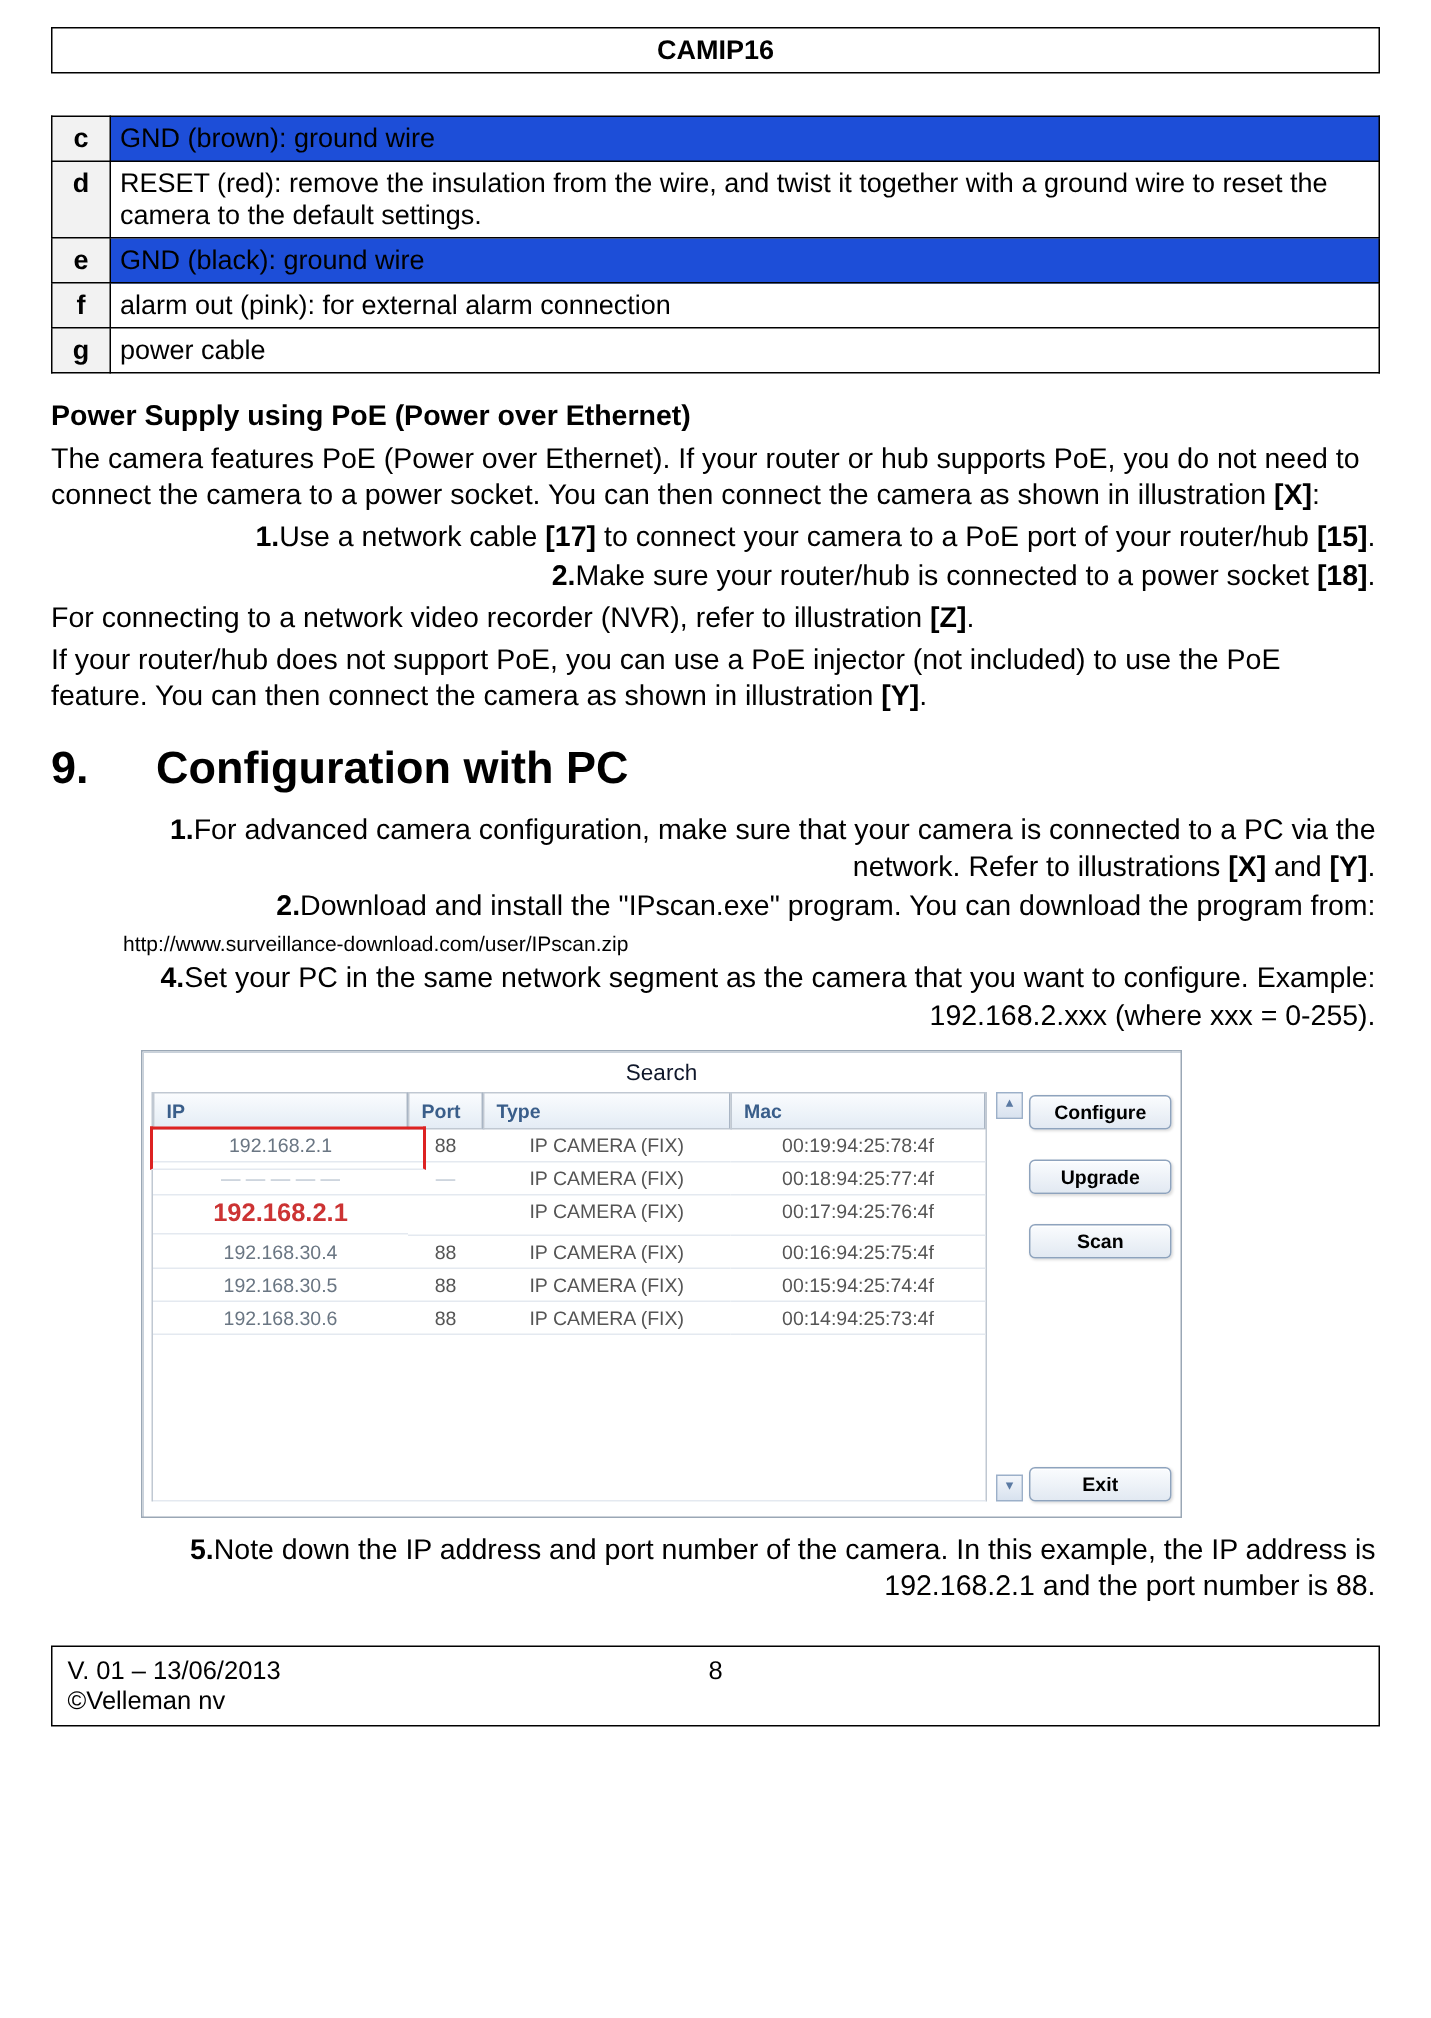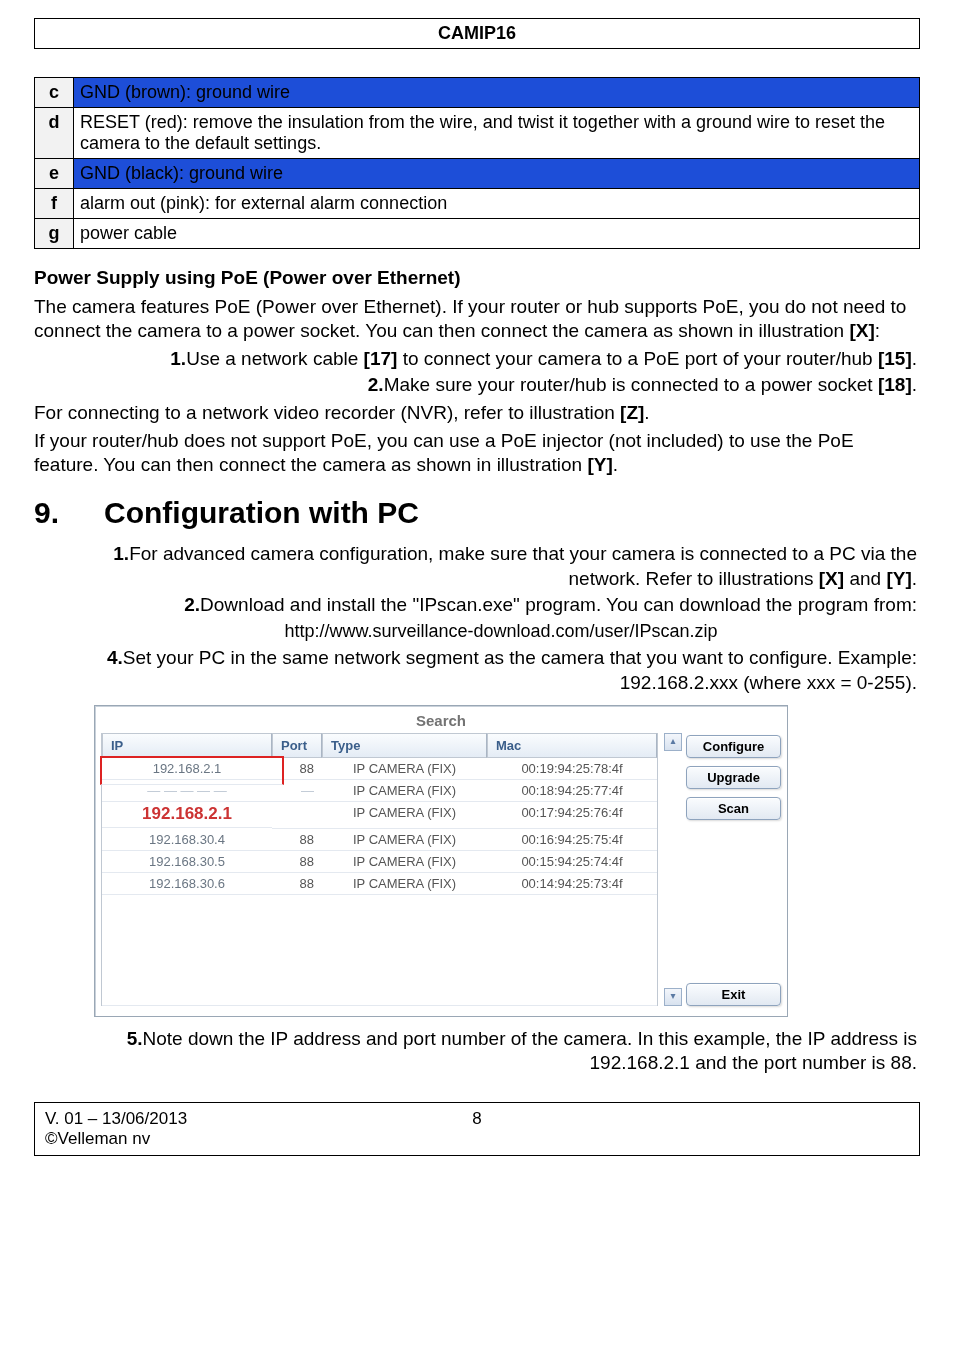--- a/index.html
+++ b/index.html
@@ -75,39 +75,38 @@
   h2.section {
     font-size: 30px;
     font-weight: bold;
     margin: 20px 0 12px 0;
   }
   h2.section .secnum {
     display: inline-block;
     width: 70px;
   }
   .indented-url {
-    font-size: 18px;
+    font-size: 14px;
     margin-left: 48px;
-    text-align: center;
   }
 
   
   .search-wrap {
     width: 680px;
     margin: 10px auto 10px 60px;
     border: 1px solid #9aa7b5;
     padding: 4px 6px 10px 6px;
     font-family: Tahoma, Geneva, sans-serif;
     background: #fff;
     box-shadow: 1px 1px 0 #c9d1da inset;
   }
   .search-title {
     text-align: center;
-    color: #737373;
-    font-weight: bold;
+    color: #0f172a;
+    font-weight: normal;
     font-size: 15px;
     padding: 2px 0 4px 0;
   }
   .search-inner {
     display: flex;
     gap: 6px;
   }
   .grid-col {
     flex: 1;
     border-right: 1px solid #c0c8d2;
@@ -132,21 +131,21 @@
     grid-template-columns: 170px 50px 165px 1fr;
     font-size: 13px;
   }
   .grid-body div {
     padding: 3px 8px;
     border-bottom: 1px solid #e4e9f0;
     color: #555;
     text-align: center;
   }
   .grid-body .ip { color: #6a7683; }
-  .grid-body .port { text-align: right; }
+  .grid-body .port { text-align: center; }
   .grid-empty {
     height: 110px;
     border-bottom: 1px solid #e4e9f0;
   }
   .highlight-row .ip { 
     position: relative;
   }
   .red-box {
     position: absolute;
     border: 2.5px solid #d22;
@@ -157,21 +156,21 @@
     position: relative;
     color: #c33 !important;
     font-weight: bold;
     font-size: 17px !important;
     top: -1px;
   }
   .btn-col {
     width: 95px;
     display: flex;
     flex-direction: column;
-    gap: 8px;
+    gap: 20px;
     padding-top: 2px;
   }
   .scroll-stub {
     width: 16px;
     display: flex;
     flex-direction: column;
     justify-content: space-between;
   }
   .scroll-btn {
     width: 16px; height: 16px;

